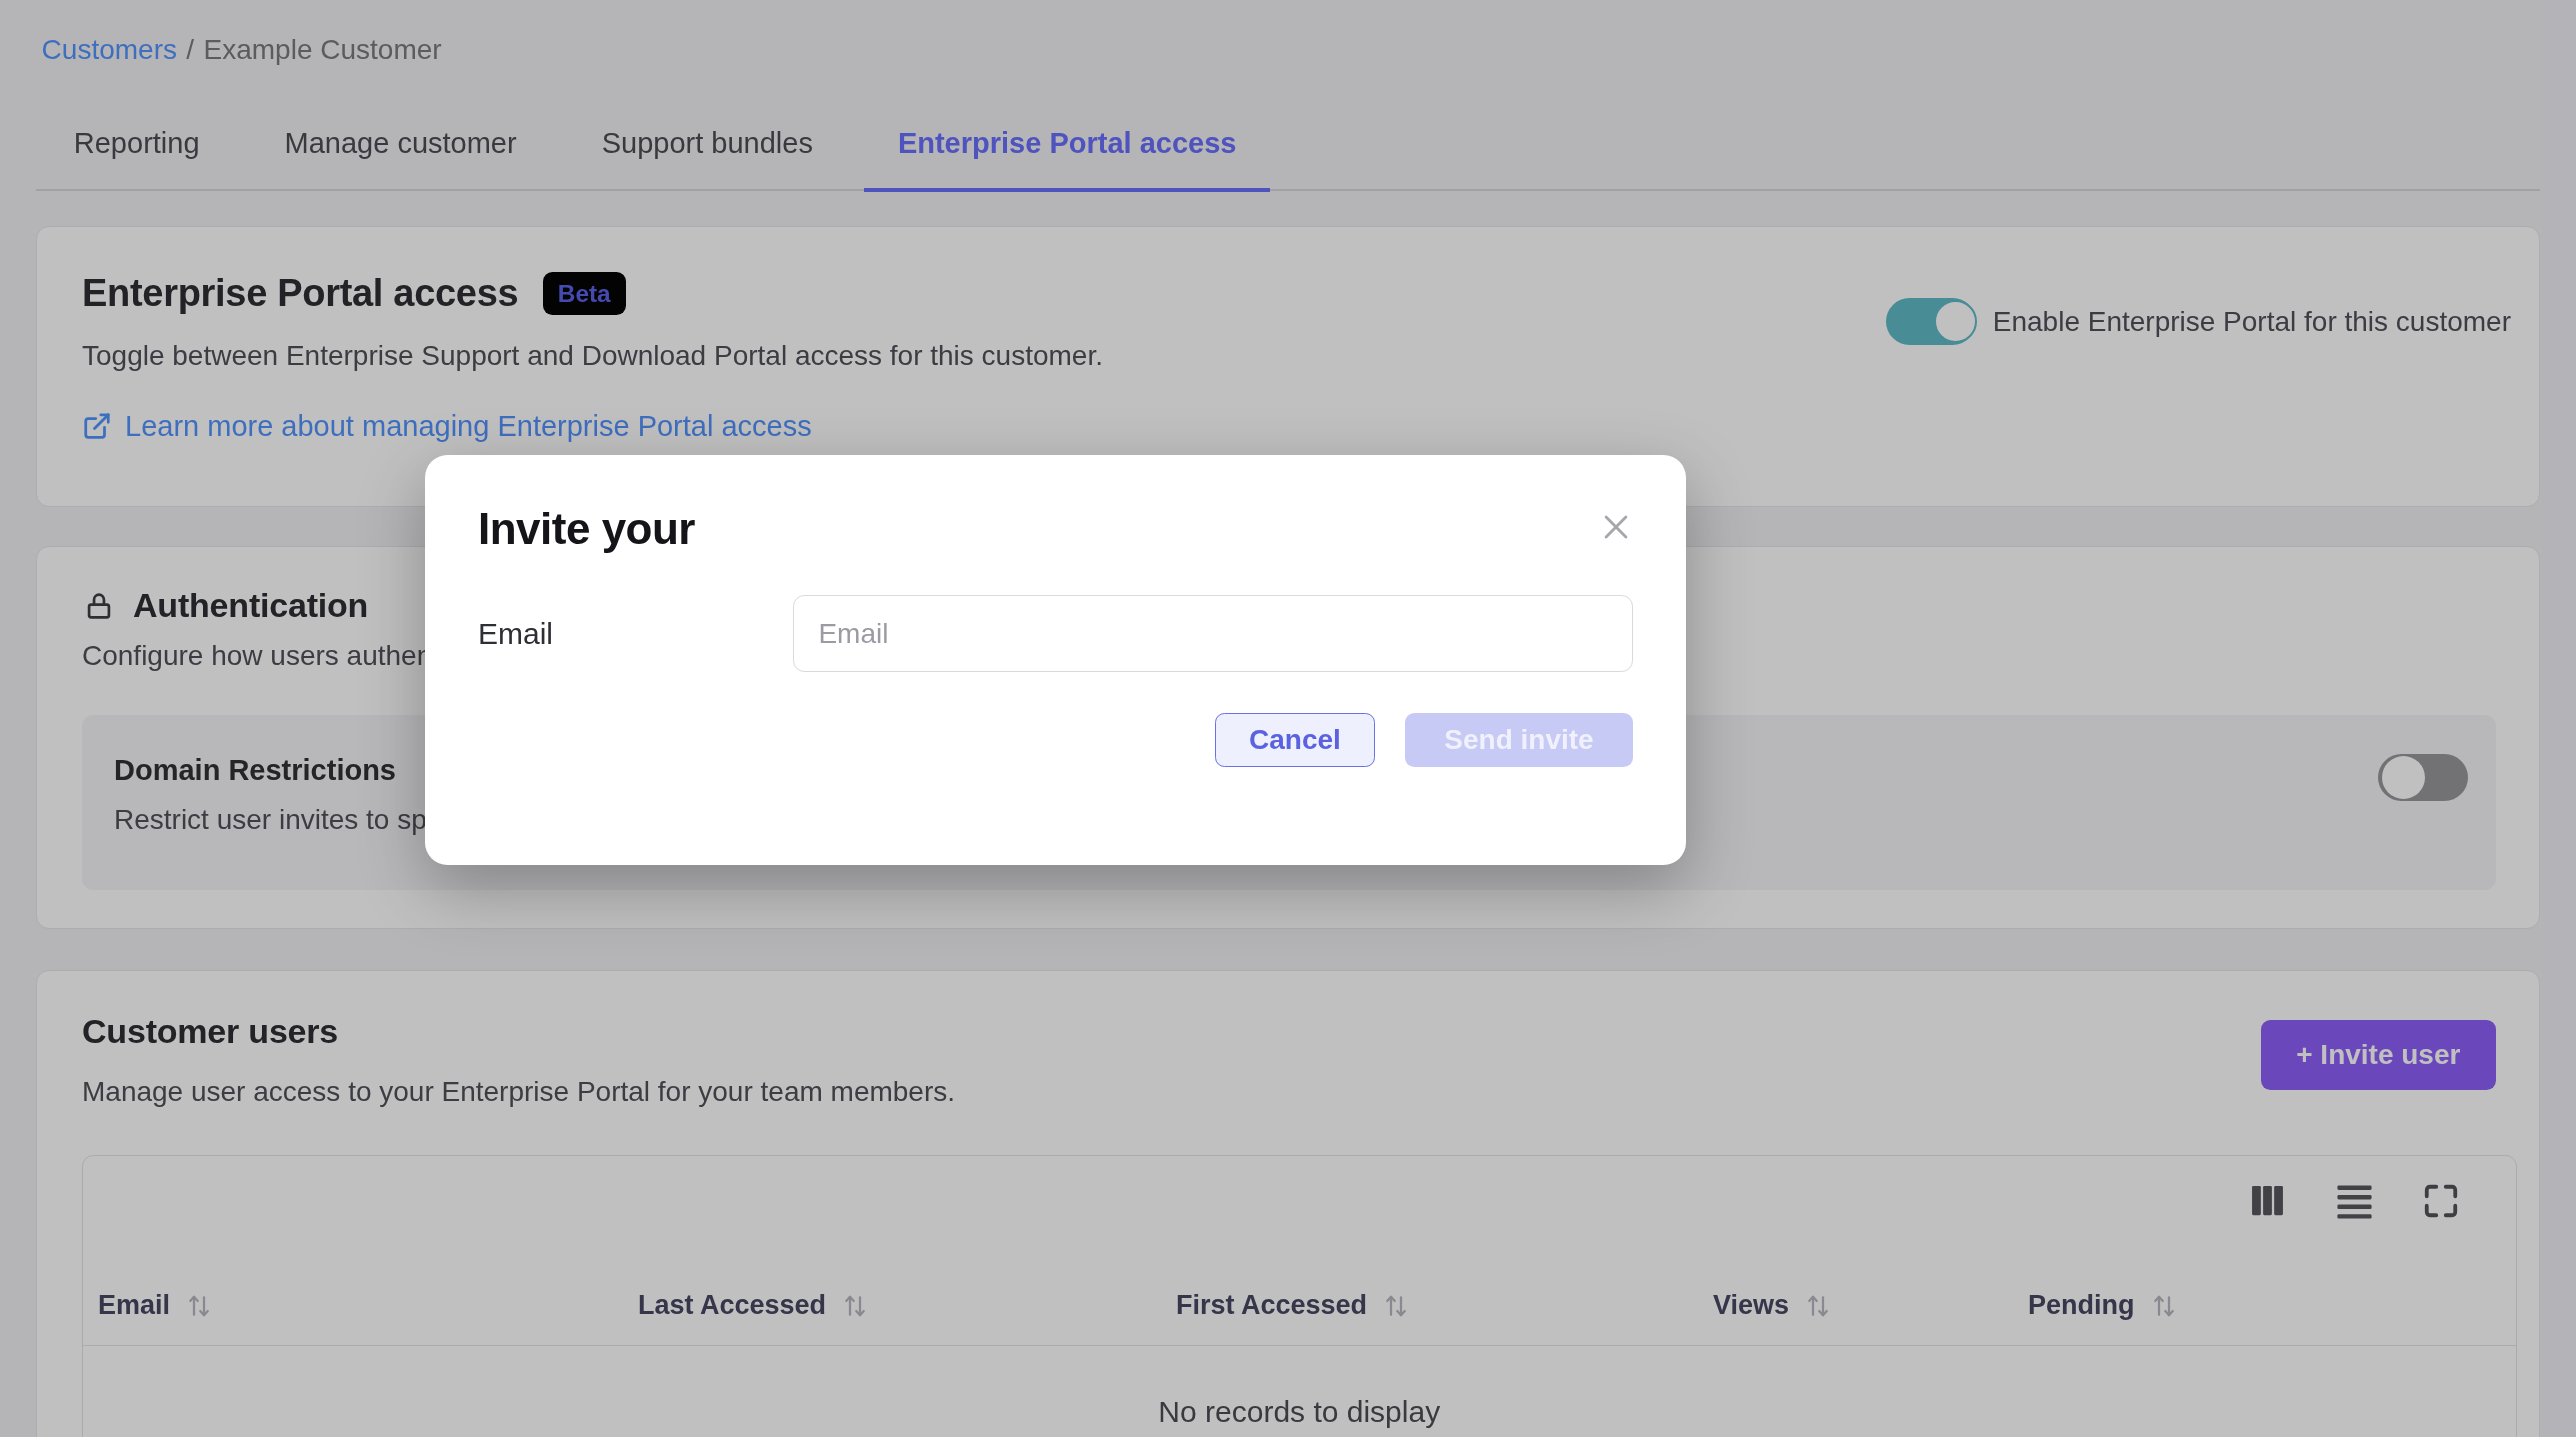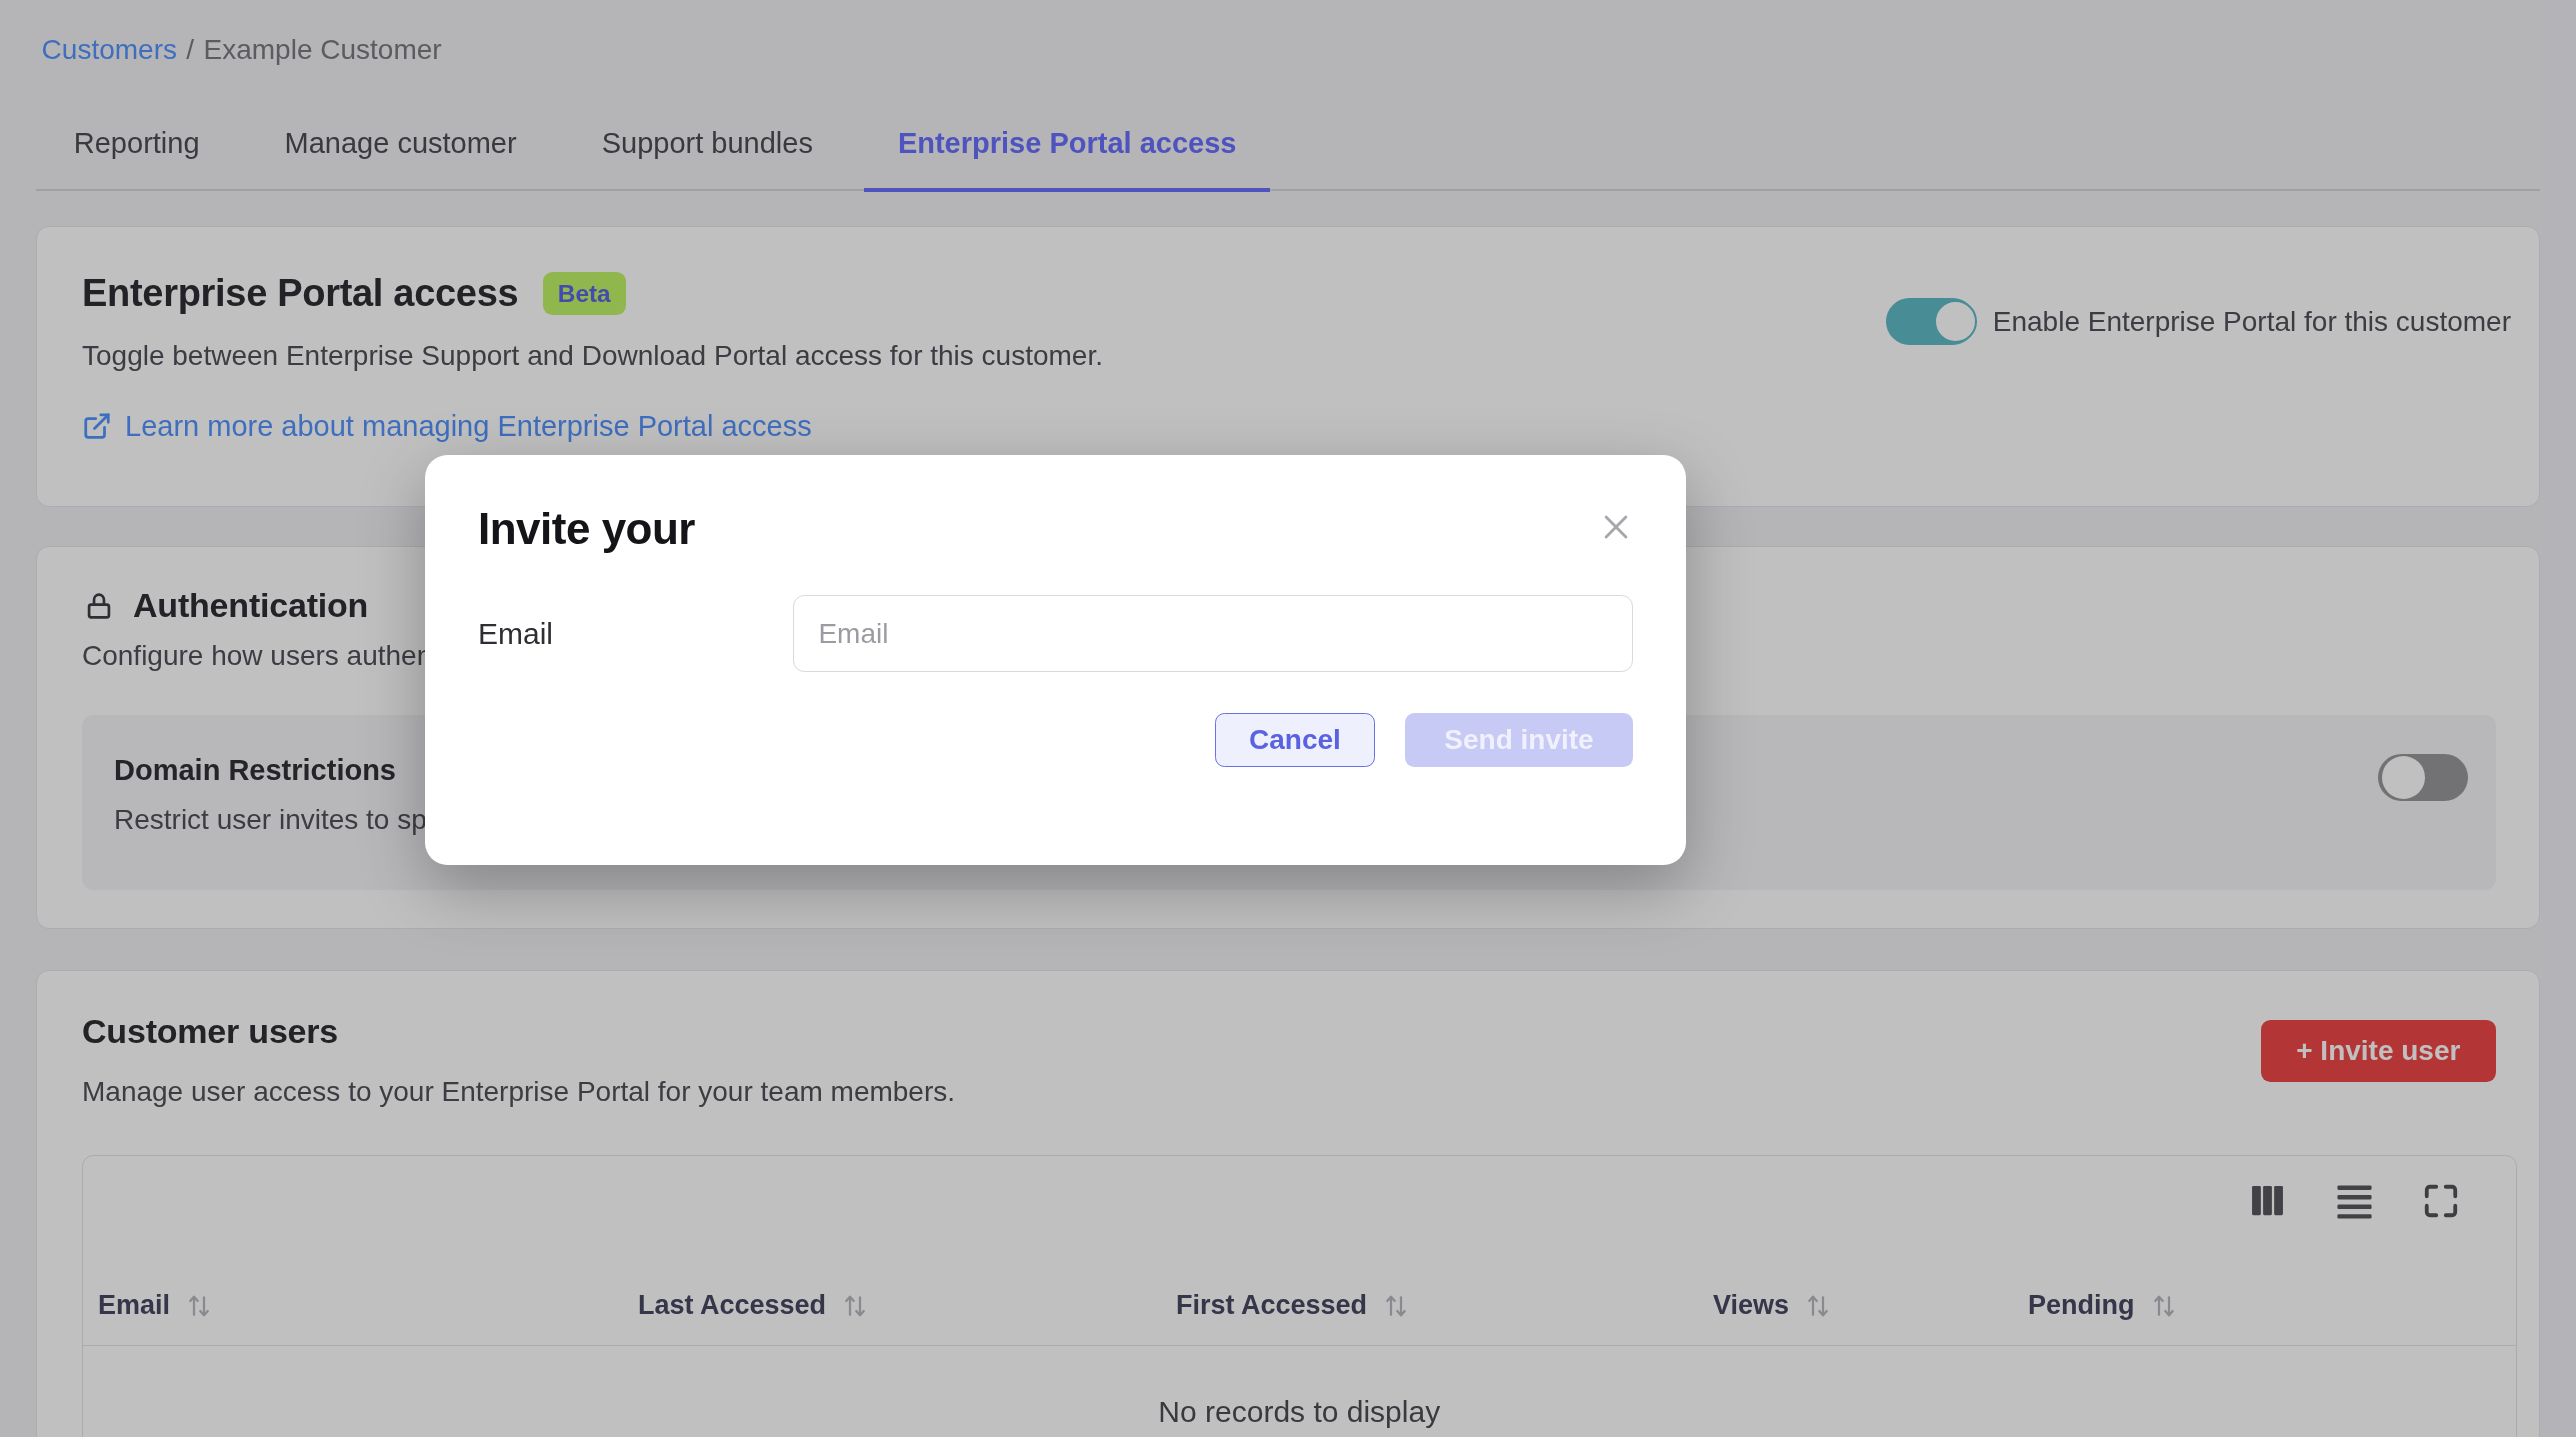--- a/index.html
+++ b/index.html
@@ -31,21 +31,21 @@
     position:relative;
   }
   .card1 { margin-top:35px; padding:45px 43px 53px 45px; height:281px; overflow:hidden; }
   .card2 { margin-top:39px; padding:39px 43px 28px 45px; height:383px; overflow:hidden; }
   .card3 { margin-top:41px; padding:41px 22.5px 0 45px; height:564px; }
 
   .card-title-row { display:flex; align-items:center; }
   .card-h1 { font-size:38px; font-weight:700; color:#2b2b30; letter-spacing:-0.3px; }
   .card-h2 { font-size:34px; font-weight:700; color:#2b2b30; letter-spacing:-0.2px; }
   .beta-chip {
-    margin-left:24.4px; background:#bef264; color:#5a60e8; font-size:24.4px; font-weight:700;
+    margin-left:24.4px; background:#000000; color:#5a60e8; font-size:24.4px; font-weight:700;
     padding:8.5px 15px; border-radius:9.4px; line-height:26px;
   }
   .card-desc { margin-top:22.5px; font-size:28px; color:#4e4e55; line-height:36px; }
 
   .learn-link {
     margin-top:36px; display:flex; align-items:center; gap:13px;
     color:#5091fb; font-size:29px; font-weight:500; cursor:pointer; width:max-content;
   }
 
   
@@ -65,23 +65,23 @@
     margin-top:41px; background:#f4f4f7; border-radius:11.3px;
     padding:39px 32px 54px; position:relative;
   }
   .inner-title { font-size:29px; font-weight:700; color:#2d2d32; }
   .inner-desc  { margin-top:17px; font-size:28px; color:#4e4e55; }
   .inner-card .switch { position:absolute; right:28px; top:39px; }
 
   
   .cu-header { display:flex; justify-content:space-between; align-items:flex-start; padding-right:20.7px; }
   .invite-btn {
-    margin-top:7.5px; background:#ef4444; color:#fff; border:none; cursor:pointer;
+    margin-top:7.5px; background:#8b5cf6; color:#fff; border:none; cursor:pointer;
     font-family:inherit; font-size:28px; font-weight:700; border-radius:9.4px;
-    width:235px; height:62px; line-height:54px; text-align:center; flex:0 0 auto;
+    width:235px; height:70px; line-height:54px; text-align:center; flex:0 0 auto;
   }
   .table-card {
     margin-top:45px; background:#fff; border:0.9px solid #e3e3e7; border-radius:11.3px;
     height:432px; overflow:hidden;
   }
   .table-toolbar { display:flex; justify-content:flex-end; align-items:center; gap:47px; padding:24.4px 56px 0 0; height:66px; }
   .tool-icon { cursor:pointer; display:flex; }
   .grid-head {
     margin-top:45px; display:grid; grid-template-columns:540px 538px 537px 315px 1fr;
     border-bottom:0.9px solid #e4e4e9; height:79px; align-items:center;

